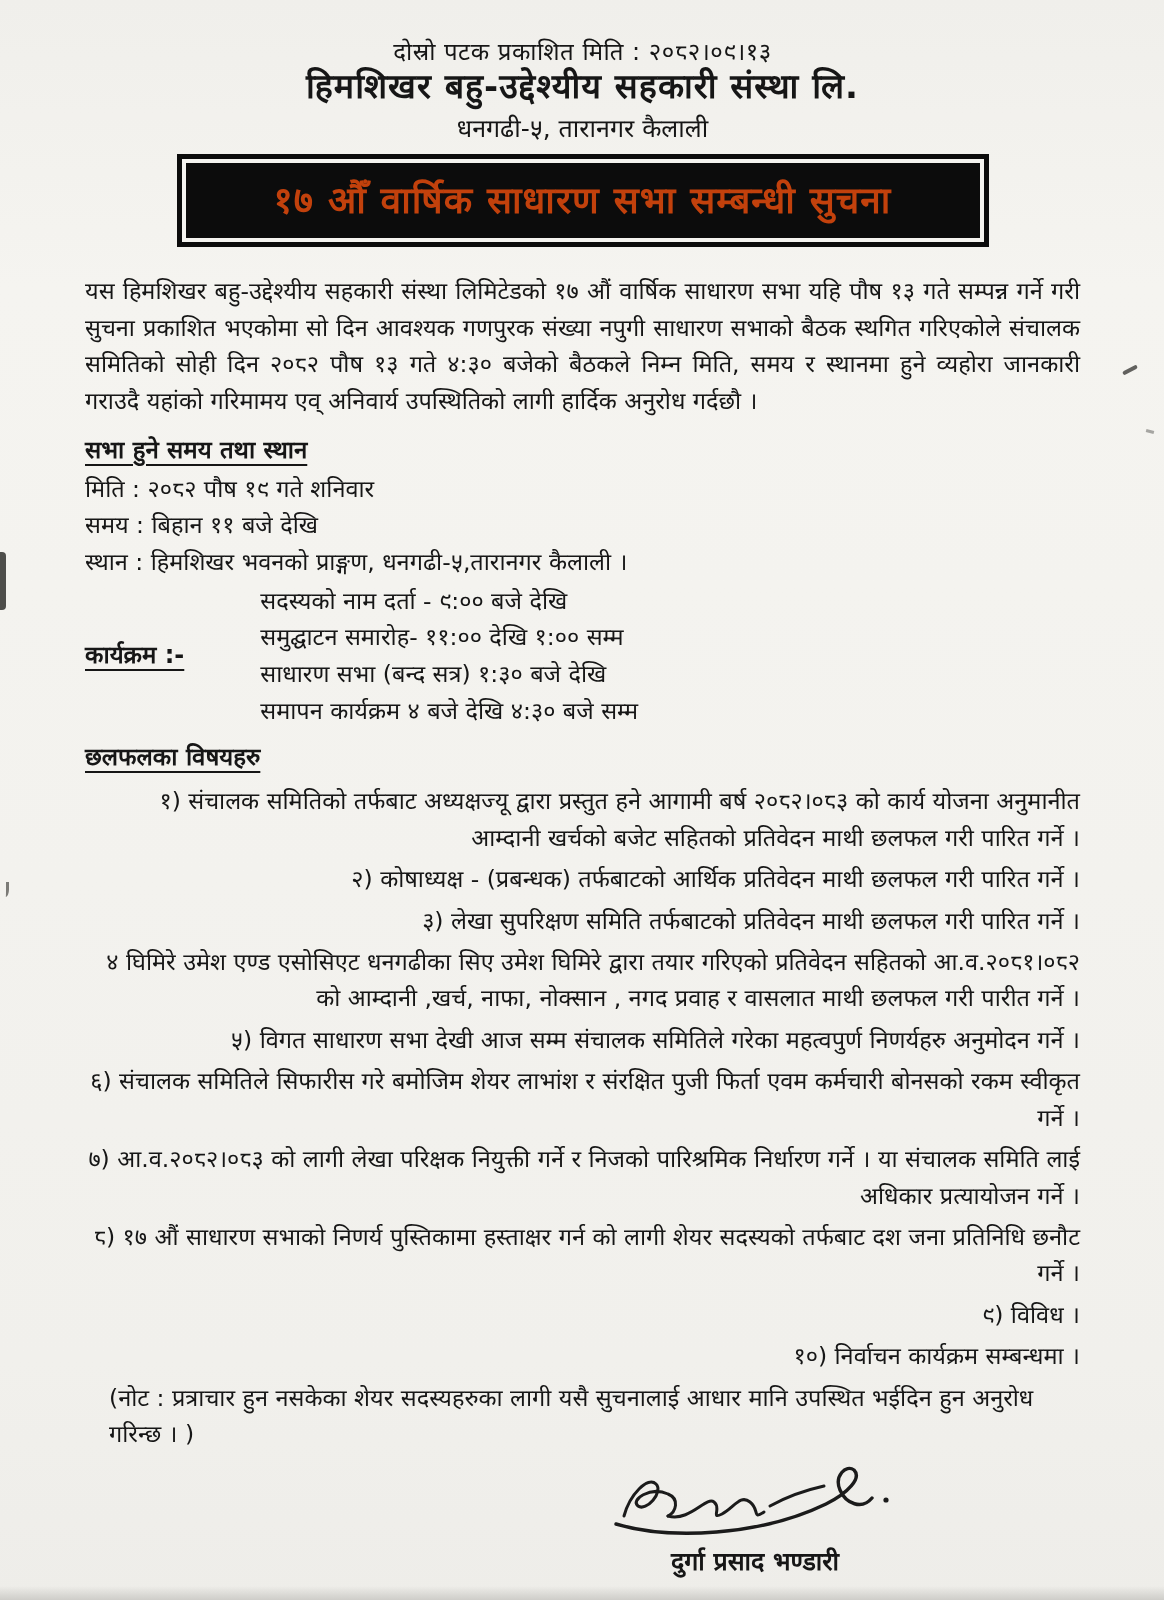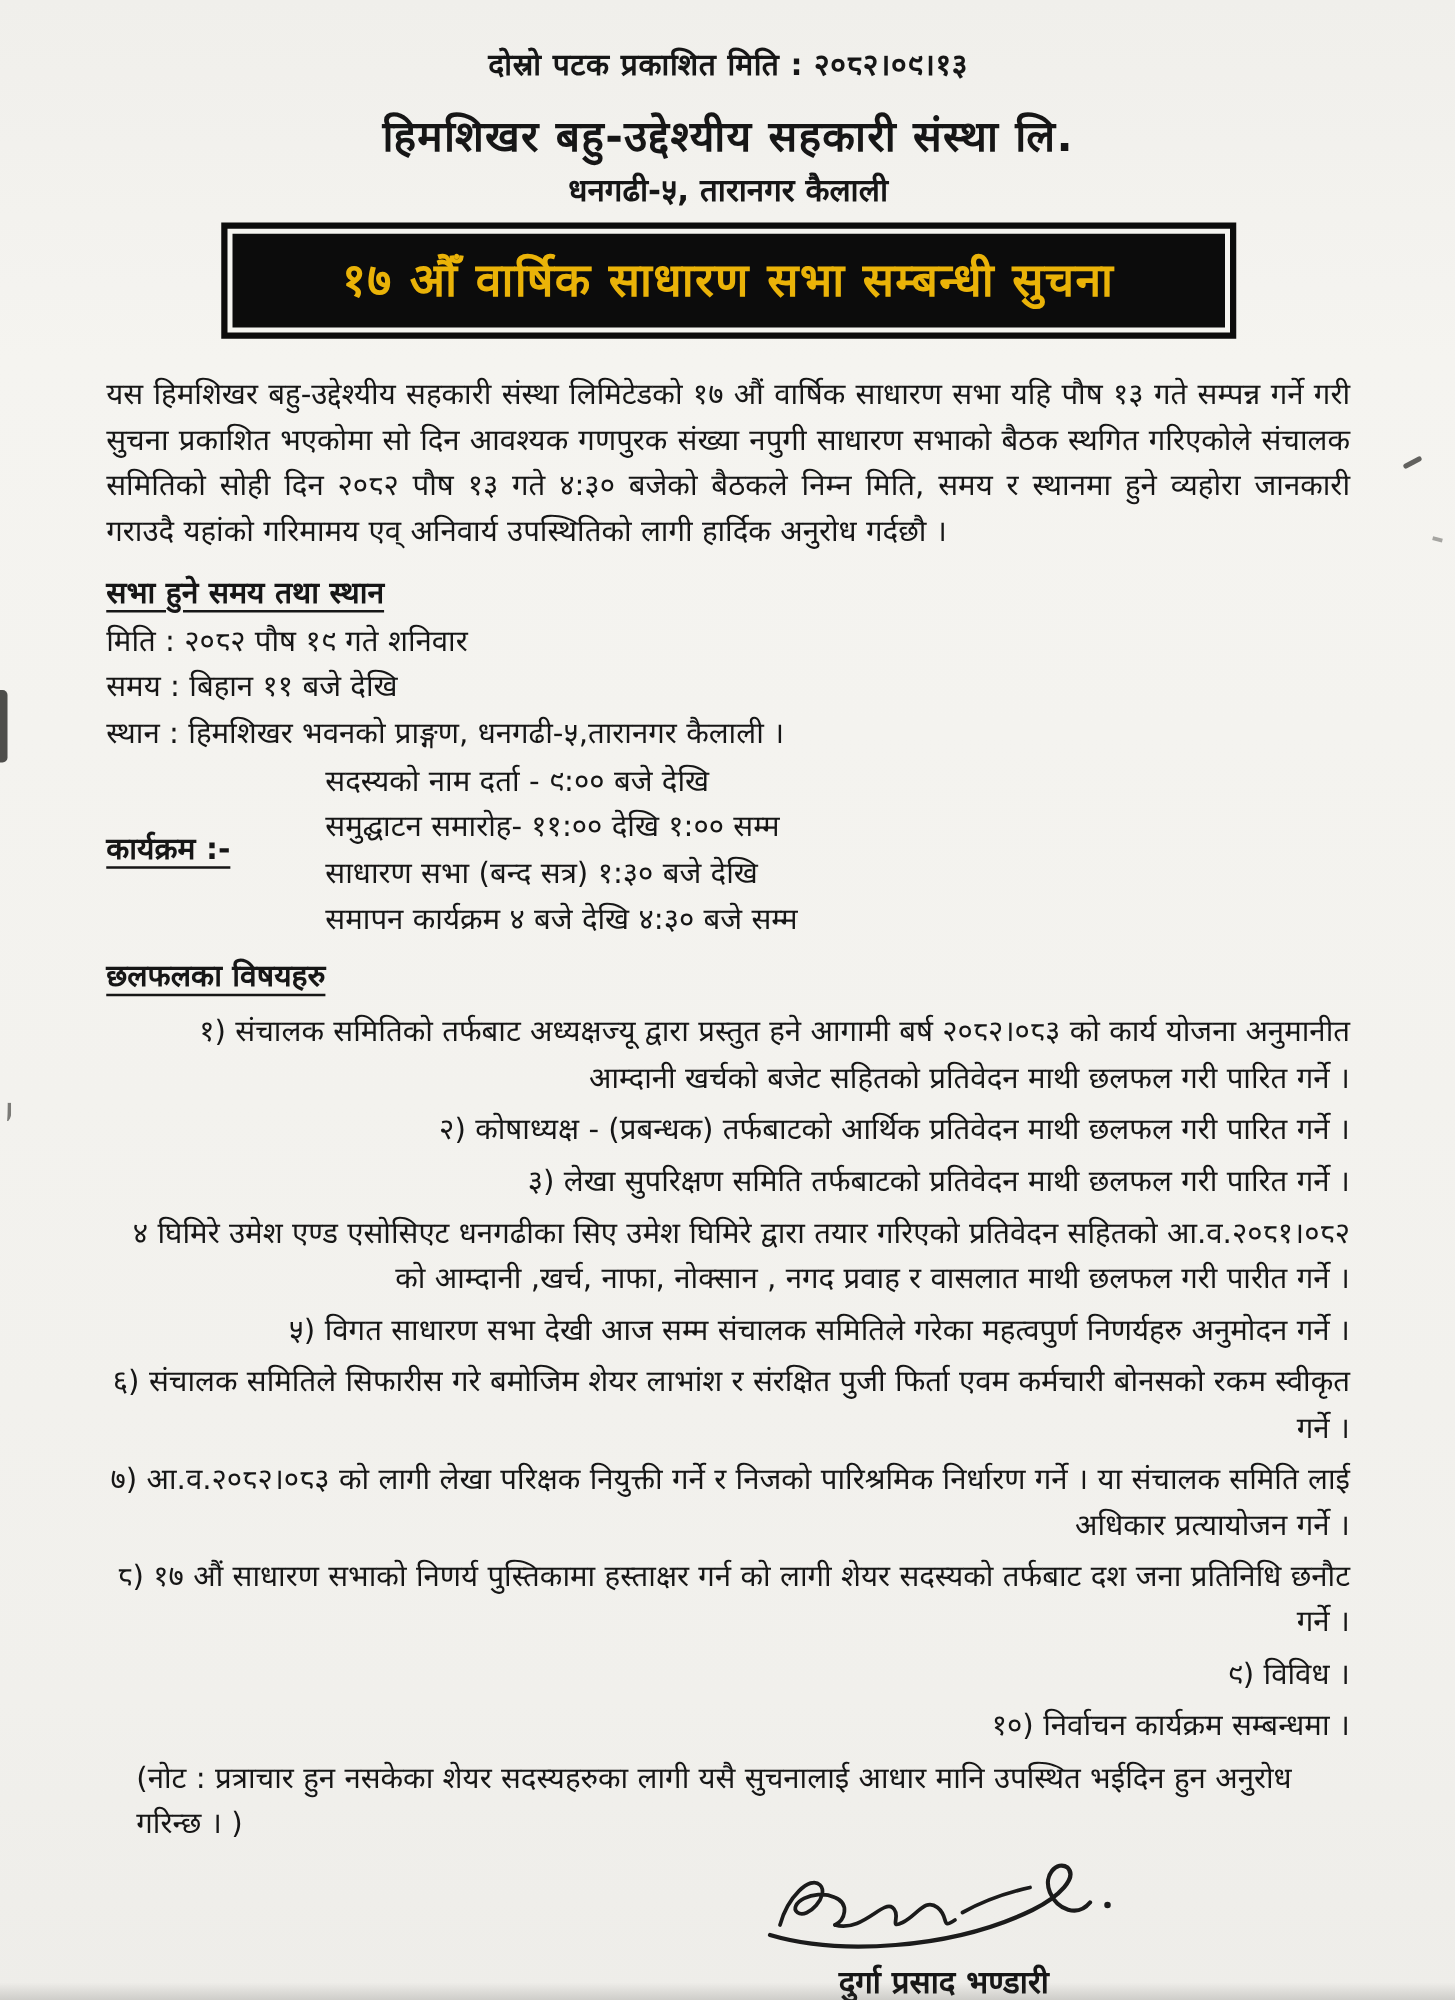--- a/index.html
+++ b/index.html
@@ -14,44 +14,44 @@
     height: 1600px;
     overflow: hidden;
     color: #161616;
     background: linear-gradient(180deg, #f0efeb 0%, #f5f4f0 18%, #f3f2ee 55%, #f1f0ec 85%, #eeede9 100%);
     padding: 34px 84px 20px 85px;
   }
   .center { text-align: center; }
   .publish-line {
     font-size: 24px;
     letter-spacing: .5px;
-    margin-bottom: 24px;
-    font-weight: 700;
+    margin-bottom: 0;
+    font-weight: 400;
   }
   .org-name {
     font-size: 34px;
     font-weight: 800;
     line-height: 1.15;
     letter-spacing: 1px;
   }
   .org-address {
     font-size: 25px;
-    font-weight: 700;
+    font-weight: 400;
     margin-top: 4px;
   }
   .notice-box-outer {
     margin: 10px auto 0 auto;
     width: 812px;
     border: 5px solid #0c0c0c;
     background: #f5f4f0;
     padding: 4px;
   }
   .notice-box-inner {
     background: #0c0c0c;
-    color: #eab308;
+    color: #c2410c;
     font-size: 37px;
     font-weight: 700;
     text-align: center;
     padding: 10px 6px 14px 6px;
     letter-spacing: 1px;
   }
   .intro {
     margin-top: 26px;
     font-size: 23.5px;
     line-height: 1.56;

